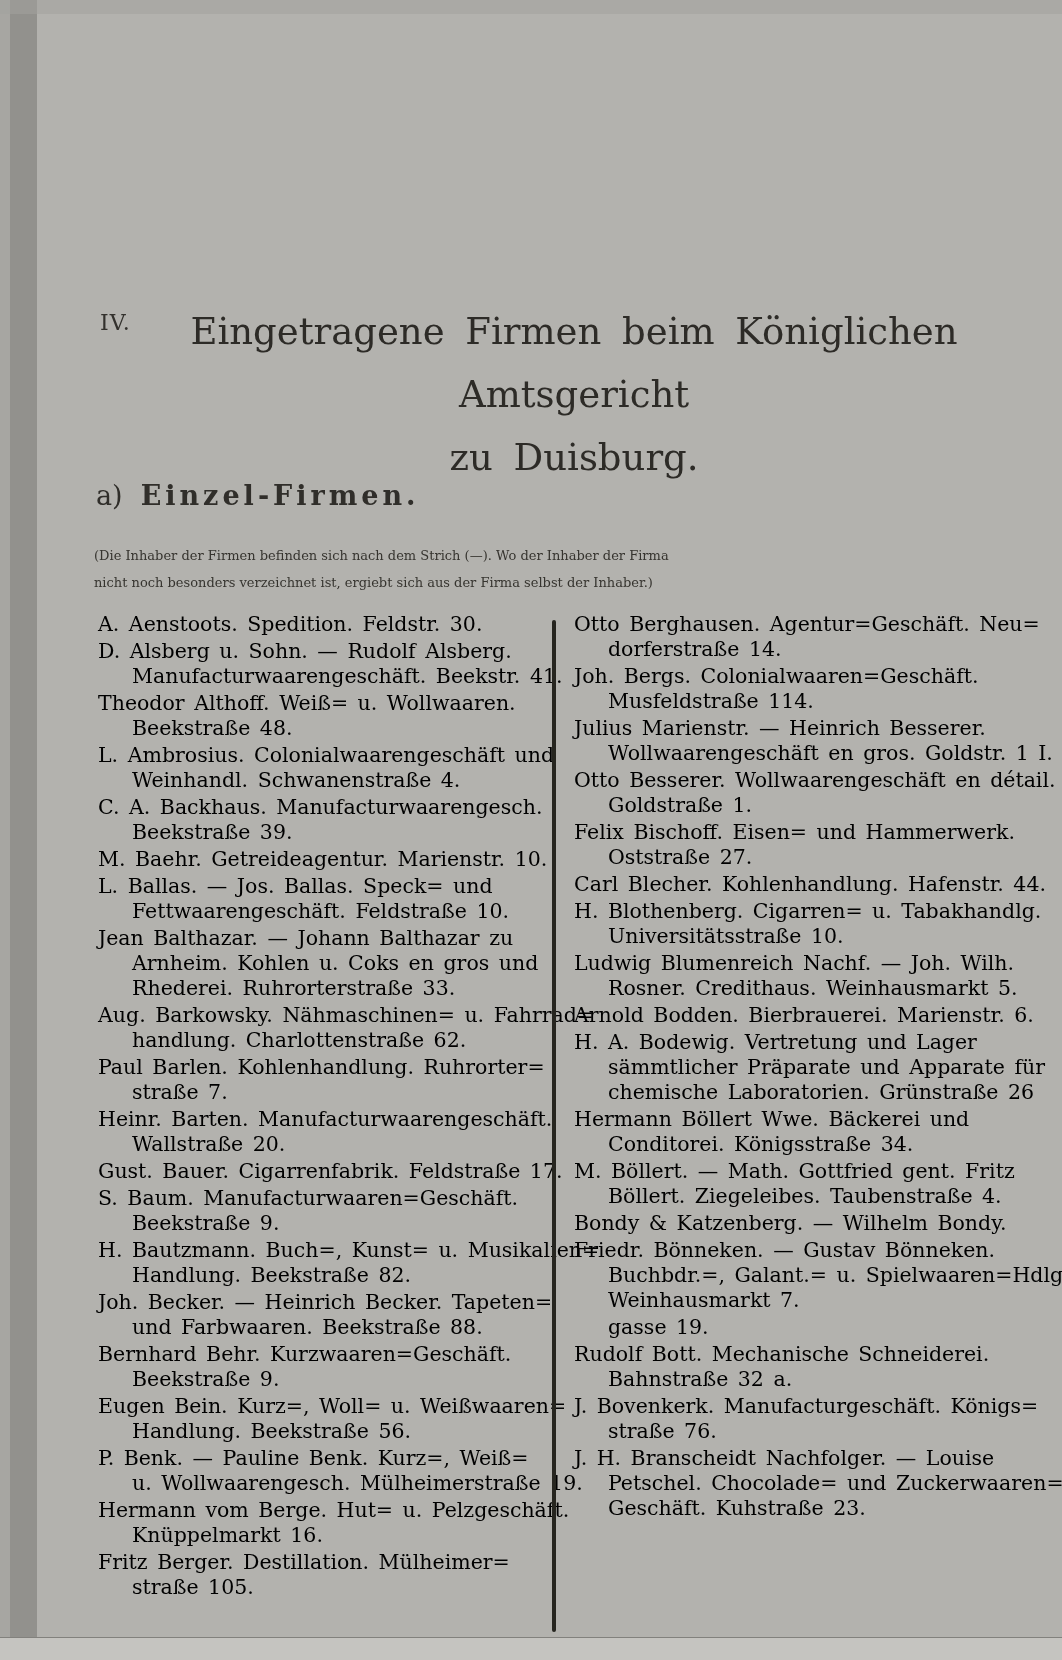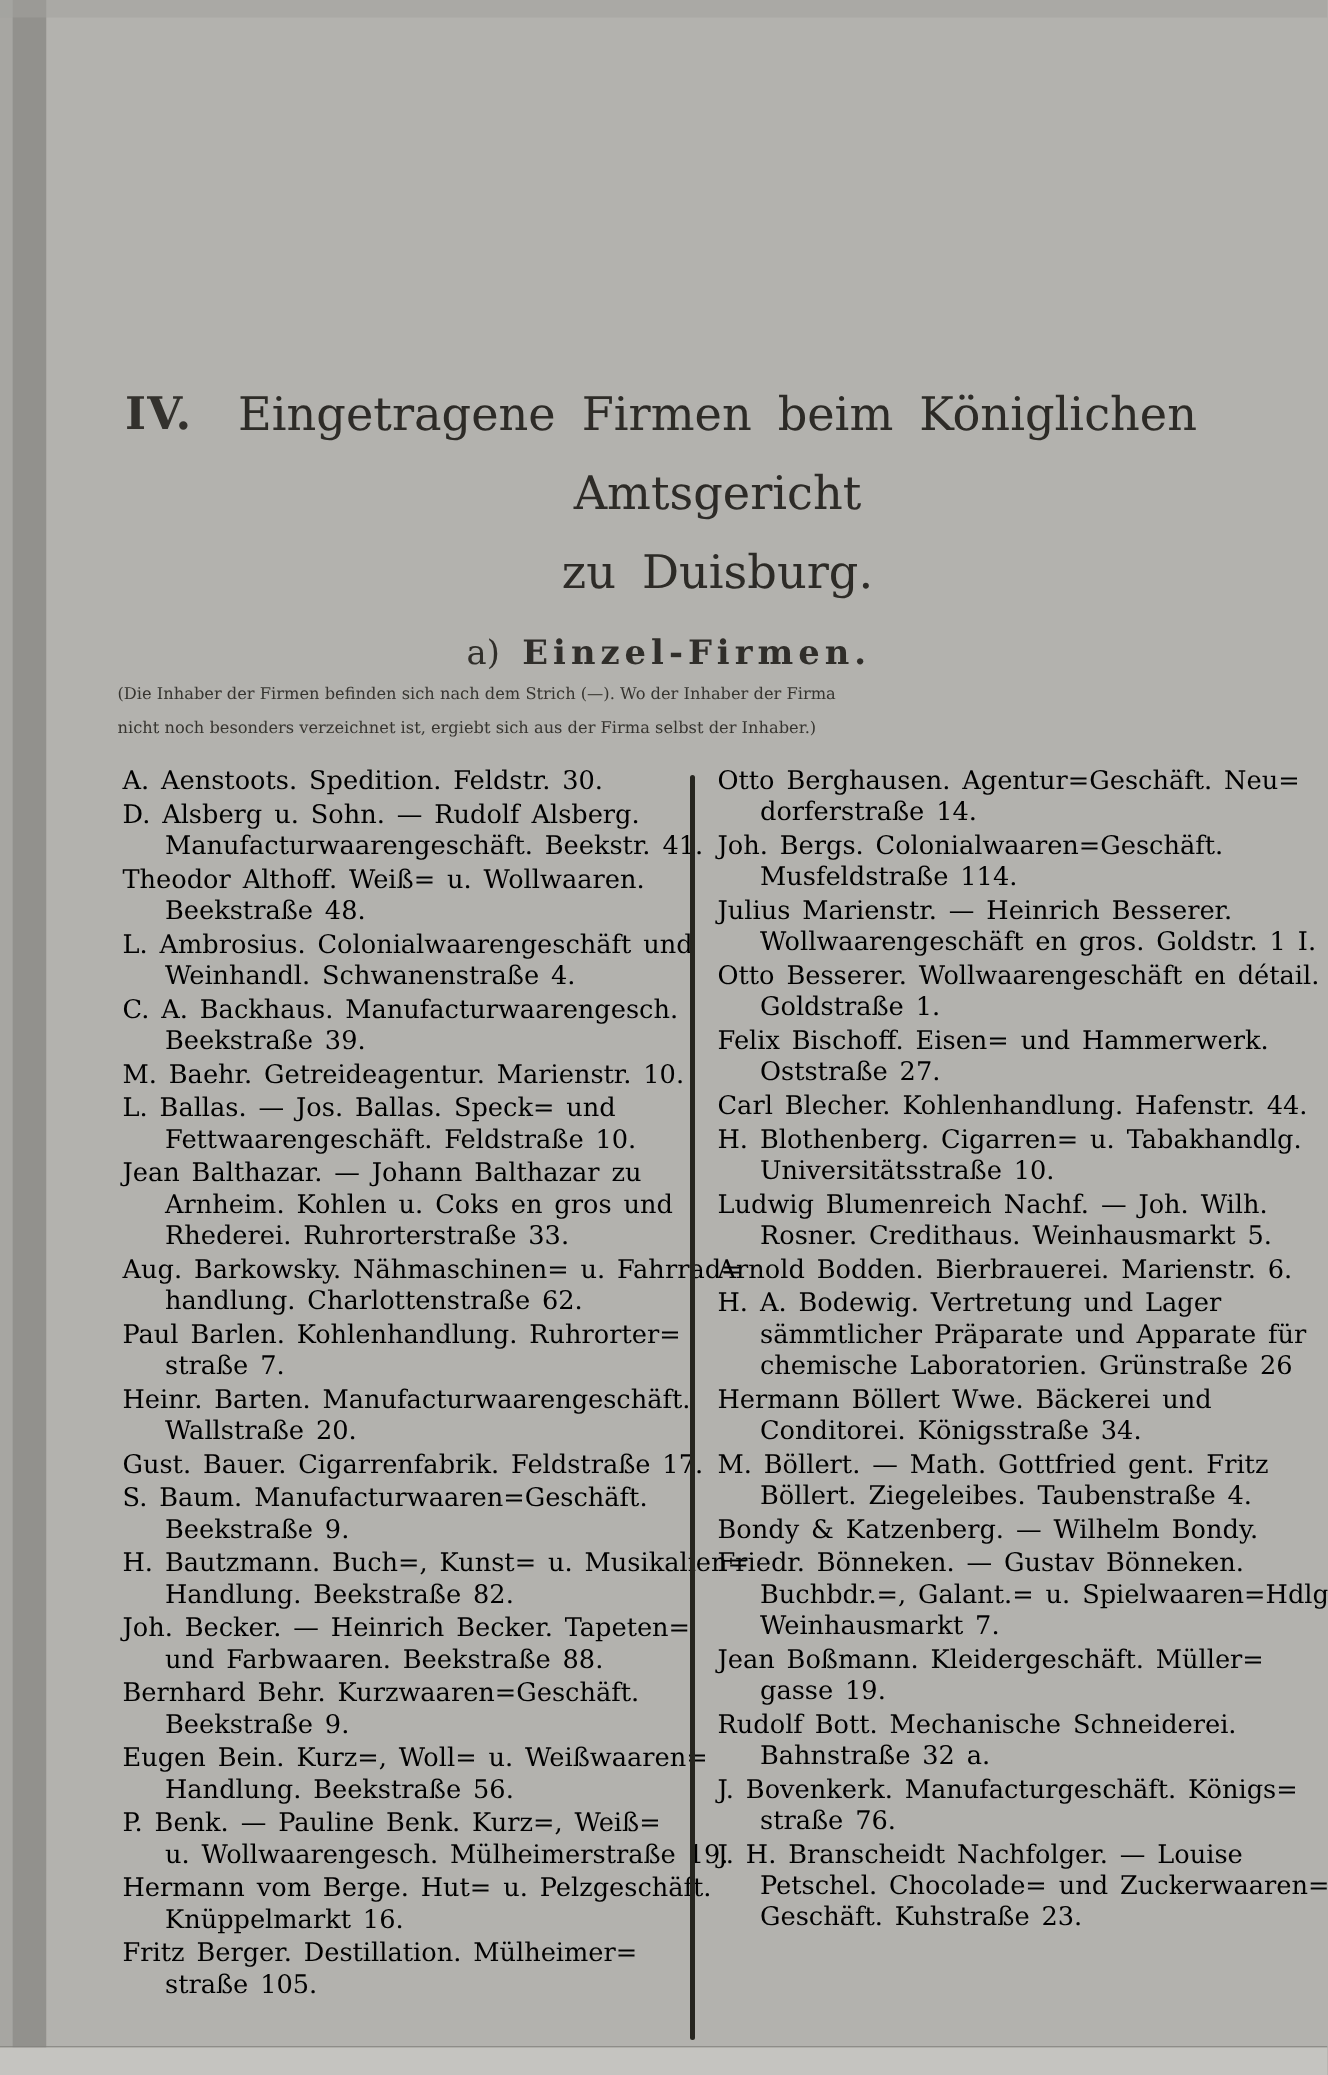--- a/index.html
+++ b/index.html
@@ -18,31 +18,31 @@
   
   .edge-left-outer { position:absolute; left:0; top:0; width:10px; height:100%; background:#a7a6a2; }
   .edge-left-inner { position:absolute; left:10px; top:0; width:27px; height:100%; background:#92918d; }
   .edge-top { position:absolute; left:0; top:0; width:100%; height:14px; background:#a3a29e; opacity:.55; }
   .fold-line { position:absolute; left:0; top:1637px; width:100%; height:1px; background:#82817d; }
   .page-bottom { position:absolute; left:0; top:1638px; width:100%; height:22px; background:#c5c4c0; }
 
   
   .section-no {
     position:absolute; left:100px; top:310px;
-    font-size:36px; font-weight:bold; letter-spacing:1px;
+    font-size:22px; font-weight:normal; letter-spacing:1px;
   }
   .main-title {
     position:absolute; left:178px; top:300px; width:792px;
     text-align:center; font-weight:normal;
     font-size:37px; line-height:63px; word-spacing:9px;
     color:#2d2b27;
   }
   .subtitle {
     position:absolute; left:96px; top:480px; width:878px;
-    text-align:center; font-size:27px; color:#302e2a;margin-top:27px;
+    font-size:27px; color:#302e2a;
   }
   .subtitle .sub-prefix { font-weight:normal; margin-right:18px; }
   .subtitle .sub-main { font-weight:bold; letter-spacing:4px; }
 
   .note {
     position:absolute; left:94px; top:542px; width:882px;
     text-align:left; font-size:13px; line-height:27px;
     color:#36342f;
   }
 
@@ -216,21 +216,20 @@
     </div>
     <div class="entry">
       <div class="line">Bondy &amp; Katzenberg.  —  Wilhelm Bondy.</div>
     </div>
     <div class="entry">
       <div class="line">Friedr. Bönneken.  —  Gustav Bönneken.</div>
       <div class="line cont">Buchbdr.=, Galant.= u. Spielwaaren=Hdlg.</div>
       <div class="line cont">Weinhausmarkt 7.</div>
     </div>
     <div class="entry">
-      <div class="line">Jean Boßmann.   Kleidergeschäft.   Müller=</div>
       <div class="line cont">gasse 19.</div>
     </div>
     <div class="entry">
       <div class="line">Rudolf Bott.  Mechanische Schneiderei.</div>
       <div class="line cont">Bahnstraße 32 a.</div>
     </div>
     <div class="entry">
       <div class="line">J. Bovenkerk.  Manufacturgeschäft. Königs=</div>
       <div class="line cont">straße 76.</div>
     </div>

